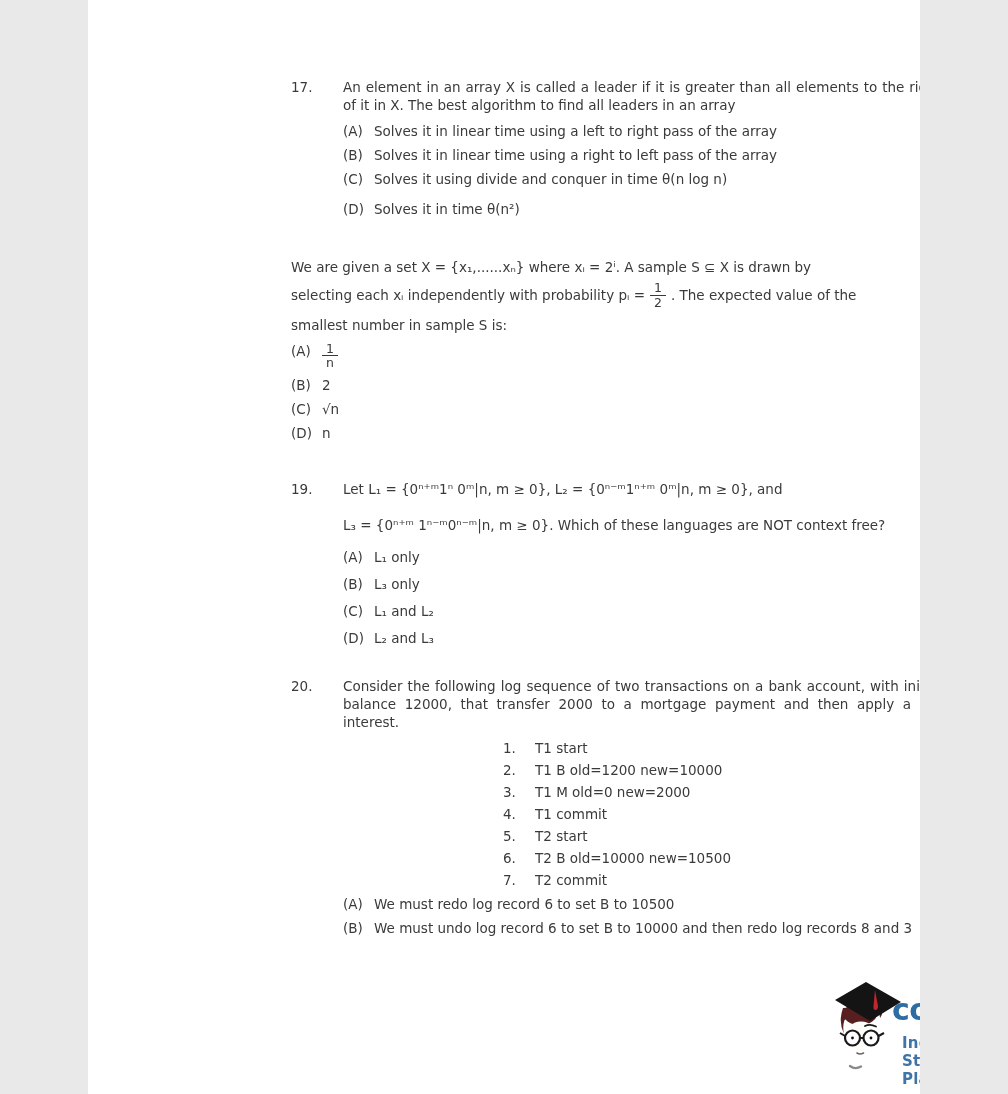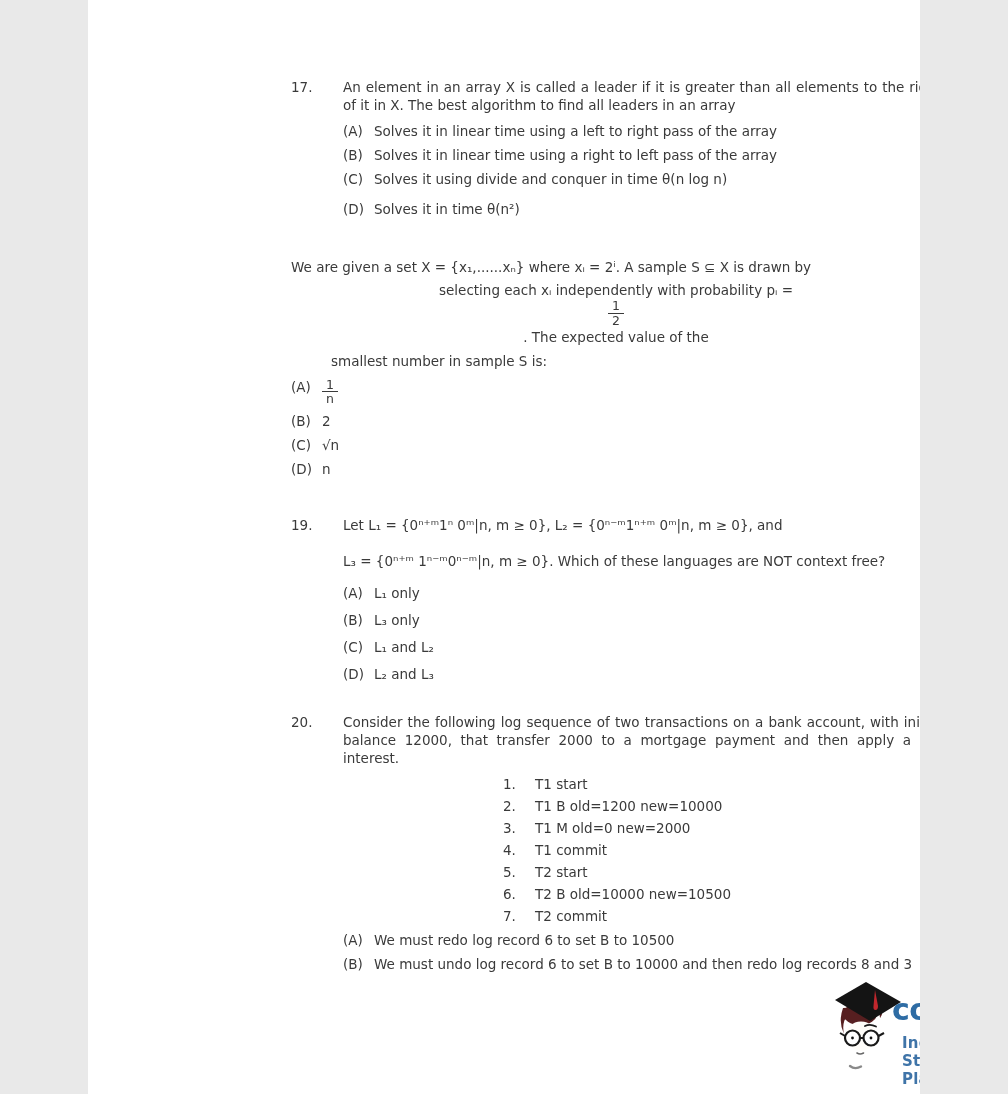--- a/index.html
+++ b/index.html
@@ -13,28 +13,28 @@
   .question { display:flex; }
   .q17 { margin-top:0; }
   .q18 { margin-top:40px; }
   .q19 { margin-top:38px; }
   .q20 { margin-top:30px; }
   .qnum { width:52px; flex:none; }
   .qbody { flex:1; min-width:0; }
   .qtext { margin:0; text-align:justify; }
   .qline { margin:0; }
   .gap18 { margin-top:18px; }
-  .gap6  { margin-top:6px;margin-left:40px; }
+  .gap6  { margin-top:6px; }
   .opts { margin-top:8px; }
   .opt { display:flex; margin-top:6px; align-items:flex-start; }
   .opt.tall { margin-top:12px; }
   .optlabel { width:31px; flex:none; }
   .opttext { flex:1; min-width:0; text-align:justify; }
   .opttext.nojust { text-align:left; }
-  .mathline { margin-top:5px; display:flex; align-items:center; flex-wrap:nowrap;flex-direction:column; }
+  .mathline { margin-top:5px; display:flex; align-items:center; flex-wrap:nowrap; }
   .frac {
     display:inline-flex; flex-direction:column; align-items:center;
     vertical-align:middle; margin:0 5px; line-height:1.1; font-size:12.5px;
   }
   .frac .fnum { padding:0 4px; border-bottom:1px solid #3a3a3a; }
   .frac .fden { padding:0 4px; }
   .loglist { margin:8px 0 0 160px; }
   .logrow { display:flex; margin-top:4px; }
   .lognum { width:32px; flex:none; }
   .outro { margin-top:8px; text-align:justify; }

